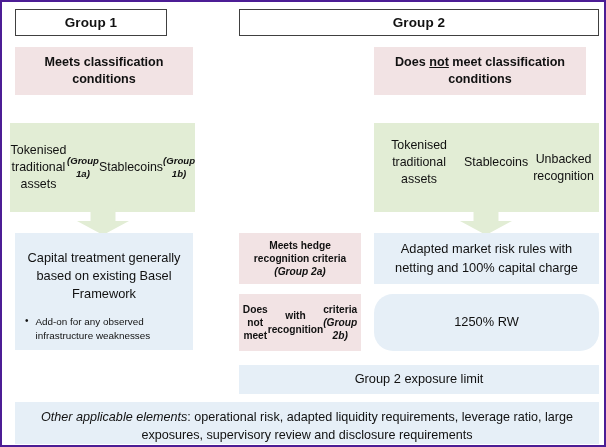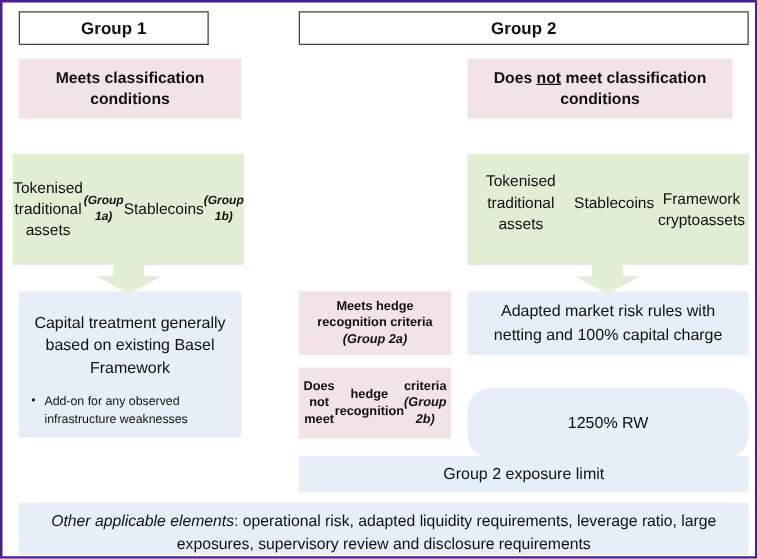--- a/index.html
+++ b/index.html
@@ -145,21 +145,21 @@
     <div class="spacer"></div>
     <div>Stablecoins</div>
     <div class="sub">(Group 1b)</div>
   </div>
 
   <div class="abs arrow-down" style="left:75px; top:207px; width:52px; height:26px;"></div>
 
   <div class="abs green" style="left:372px; top:121px; width:225px; height:89px;">
     <div style="margin-bottom:10px;">Tokenised traditional assets</div>
     <div style="margin-bottom:10px;">Stablecoins</div>
-    <div>Framework cryptoassets</div>
+    <div>Unbacked recognition</div>
   </div>
 
   <div class="abs arrow-down" style="left:458px; top:207px; width:52px; height:26px;"></div>
 
   <div class="abs blue" style="left:13px; top:231px; width:178px; height:117px; padding-top:8px;">
     <div style="padding:0 10px;">Capital treatment generally based on existing Basel Framework</div>
     <div class="bullet-wrap">
       <span class="bullet-dot">•</span>
       <span>Add-on for any observed infrastructure weaknesses</span>
     </div>
@@ -169,27 +169,27 @@
     <div>Meets hedge recognition criteria</div>
     <div style="font-style:italic;">(Group 2a)</div>
   </div>
 
   <div class="abs blue" style="left:372px; top:231px; width:225px; height:51px;">
     <div style="padding:0 8px;">Adapted market risk rules with netting and 100% capital charge</div>
   </div>
 
   <div class="abs pink small" style="left:237px; top:292px; width:122px; height:57px; flex-direction:row; padding:0 6px;">
     <div>Does not meet</div>
-    <div>hedge recognition</div>
+    <div>with recognition</div>
     <div>
       <span>criteria </span><span style="font-style:italic;">(Group 2b)</span>
     </div>
   </div>
 
-  <div class="abs blue" style="left:372px; top:308px; width:225px; height:57px;border-radius:19px;">
+  <div class="abs blue" style="left:372px; top:292px; width:225px; height:57px;border-radius:19px;">
     <div>1250% RW</div>
   </div>
 
   <div class="abs blue" style="left:237px; top:363px; width:360px; height:29px;">
     <div>Group 2 exposure limit</div>
   </div>
 
   <div class="abs footer-note" style="left:13px; top:400px; width:584px; height:42px;">
     <span>
       <span class="italic-lead">Other applicable elements</span><span>: operational risk, adapted liquidity requirements, leverage ratio, large exposures, supervisory review and disclosure requirements</span>

